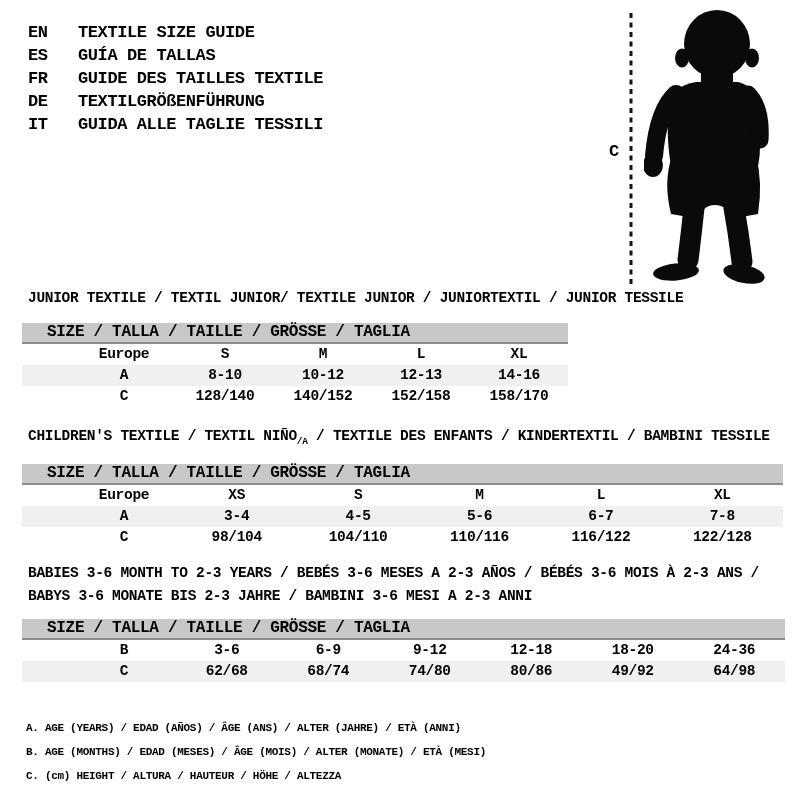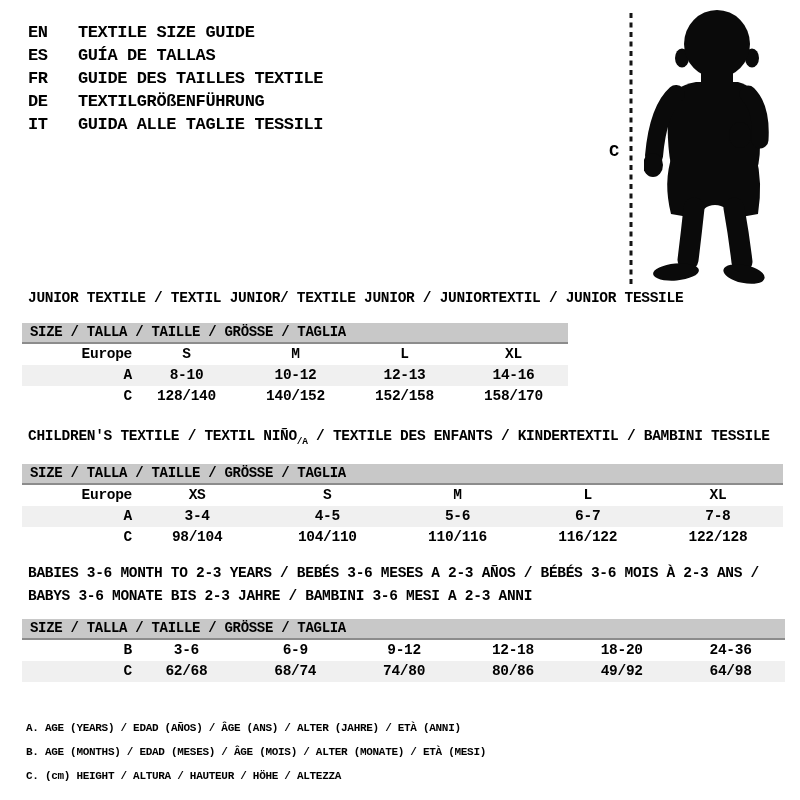--- a/index.html
+++ b/index.html
@@ -27,26 +27,26 @@
   .table-title{
     font-size:14.5px;font-weight:700;letter-spacing:-0.3px;line-height:16px;
     padding-left:6px;white-space:nowrap;
   }
   #table3 .table-title{line-height:23px;white-space:normal;}
   .sub{font-size:9.5px;vertical-align:sub;}
   .size-header{
     margin-top:17px;height:19px;line-height:19px;
     background:var(--table-header-bg,#c8c8c8);
     border-bottom:2px solid var(--header-rule,#8c8c8c);
-    padding-left:8px;font-weight:700;font-size:14px;letter-spacing:-0.3px;
+    padding-left:25px;font-weight:700;font-size:16px;letter-spacing:-0.3px;
   }
   #table2 .size-header{margin-top:14px;}
   #table3 .size-header{margin-top:11px;}
   .trow{display:flex;height:21px;line-height:21px;font-size:14.5px;font-weight:700;letter-spacing:-0.3px;}
-  .trow .label{width:110px;padding-left:6px;text-align:right;box-sizing:border-box;}
+  .trow .label{width:110px;padding-left:6px;text-align:center;box-sizing:border-box;margin-left:44px;}
   .trow .val{flex:1;text-align:center;}
   .trow.alt{background:var(--table-alt-row-bg,#f0f0f0);}
   
   .notes{position:absolute;left:26px;top:716px;}
   .note{font-size:11px;font-weight:700;letter-spacing:-0.3px;line-height:24px;white-space:nowrap;}
 </style>
 </head>
 <body>
 
 <div class="page">

